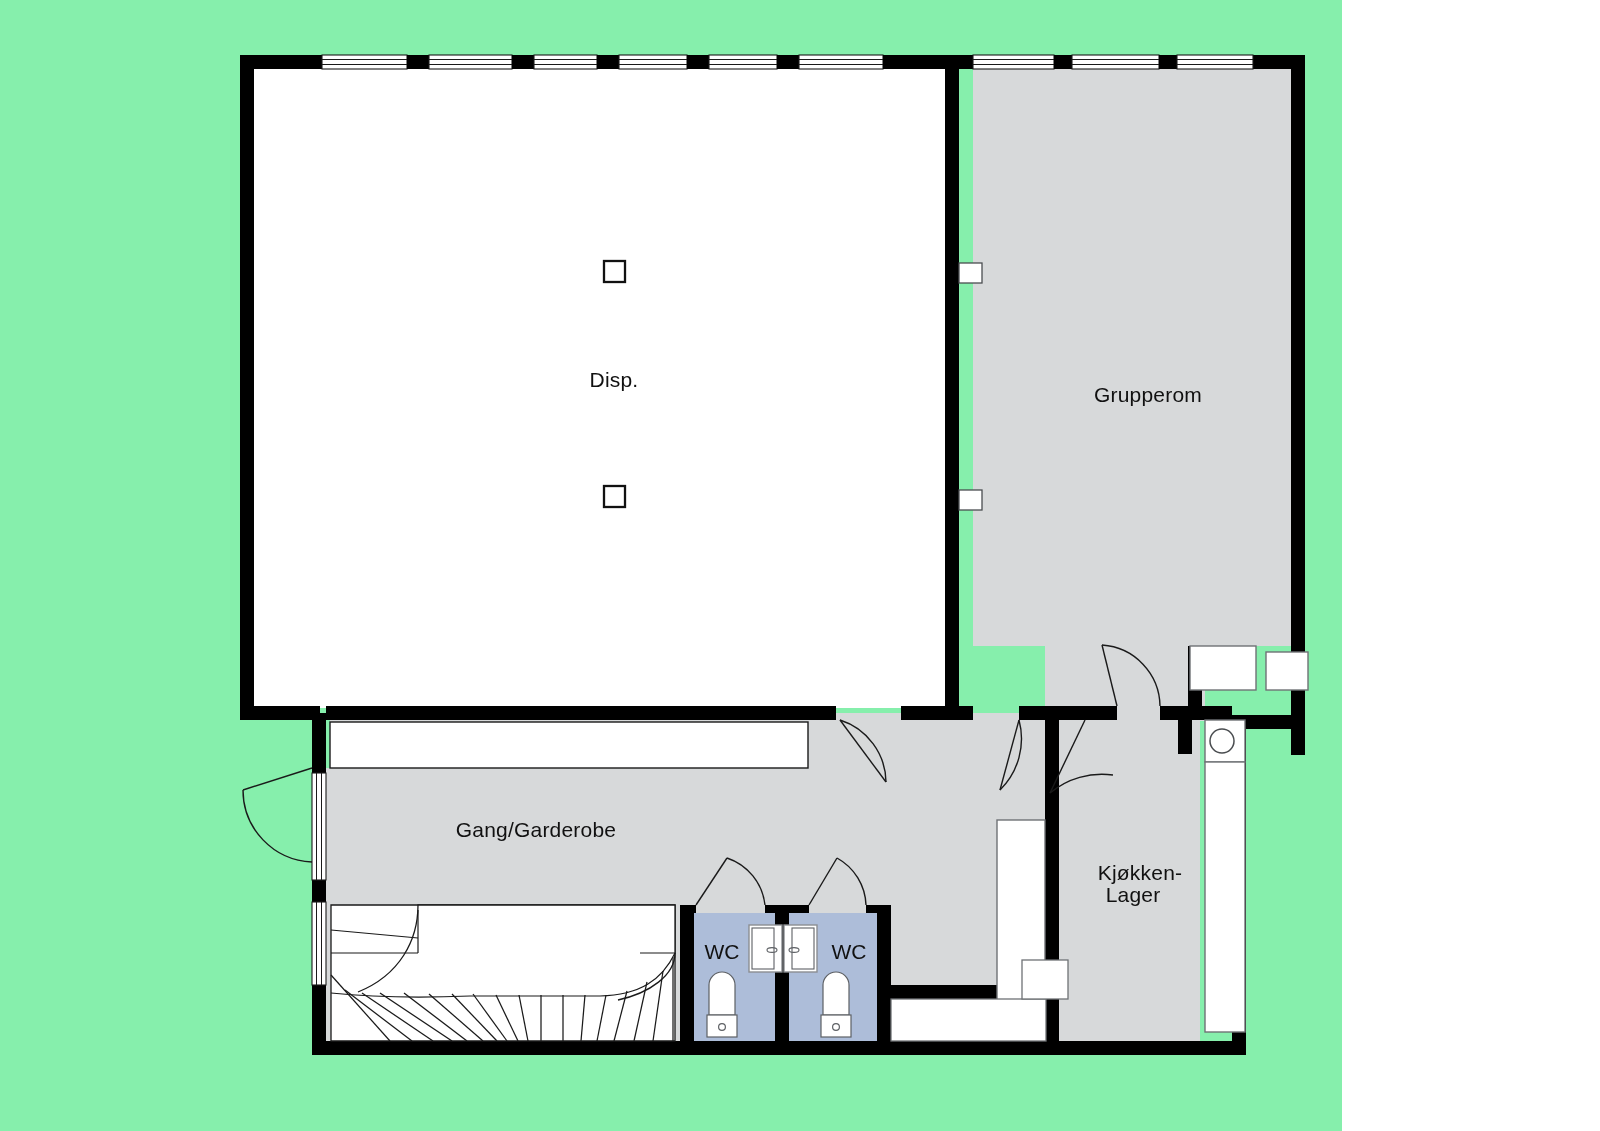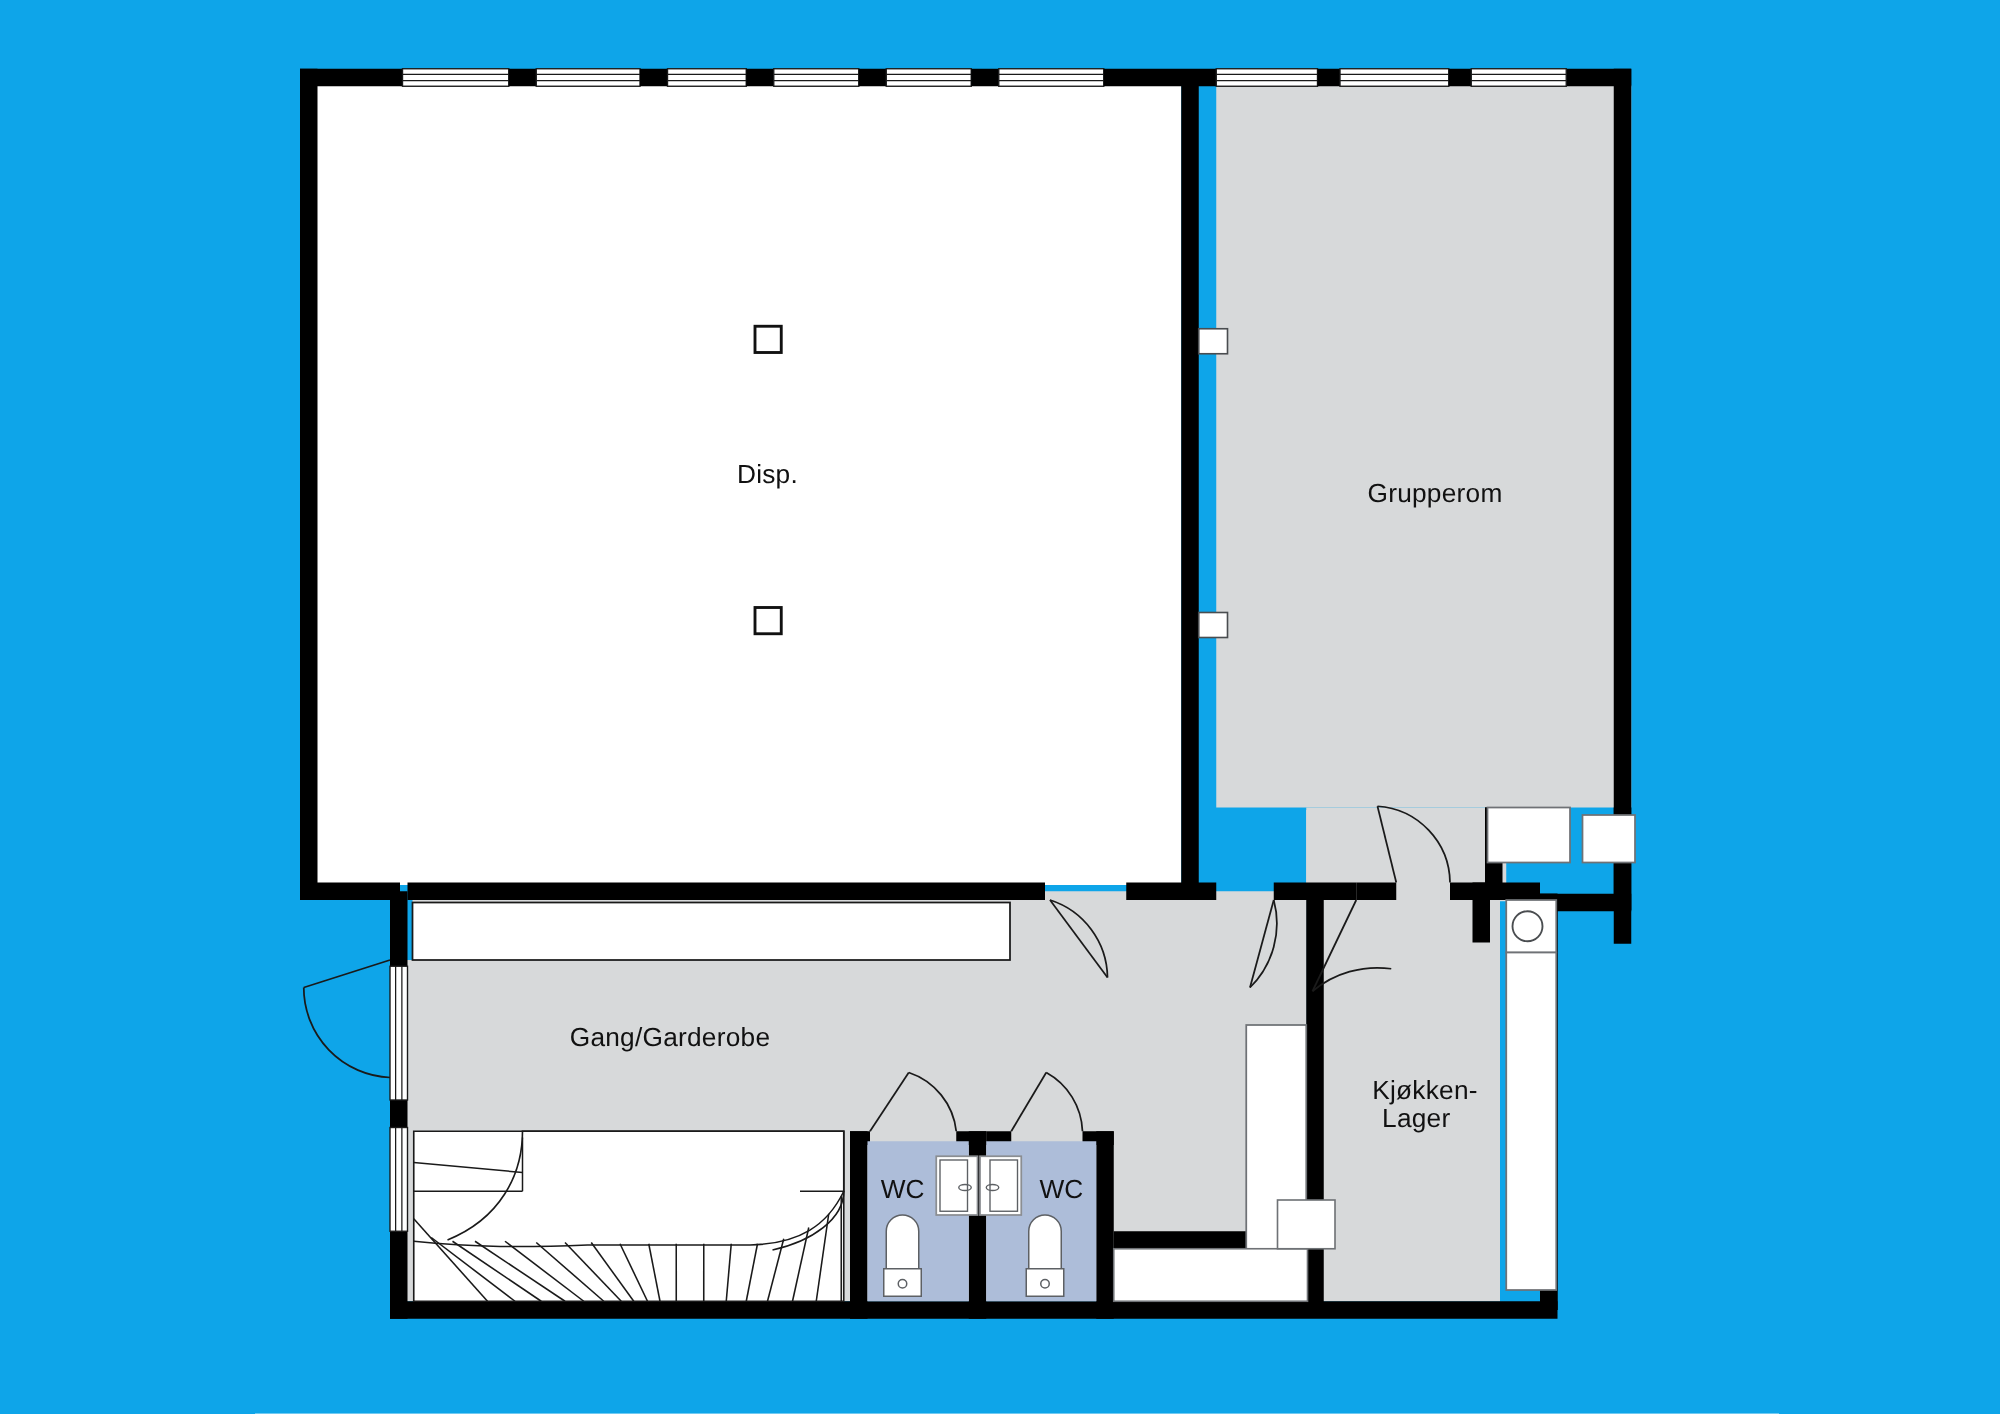--- a/index.html
+++ b/index.html
@@ -8,23 +8,23 @@
     background: #ffffff;
   }
   body {
     width: 1600px;
     height: 1131px;
     font-family: "Liberation Sans", sans-serif;
     overflow: hidden;
   }
   #floorplan-root {
     position: relative;
-    width: 1600px;
+    width: 1342px;
     height: 1131px;
-    background: #0ea5e9;
+    background: #86efac;
   }
   svg#plan {
     display: block;
     width: 1600px;
     height: 1131px;
   }
   .room-label {
     font-family: "Liberation Sans", sans-serif;
     font-size: 21px;
     fill: #111111;

